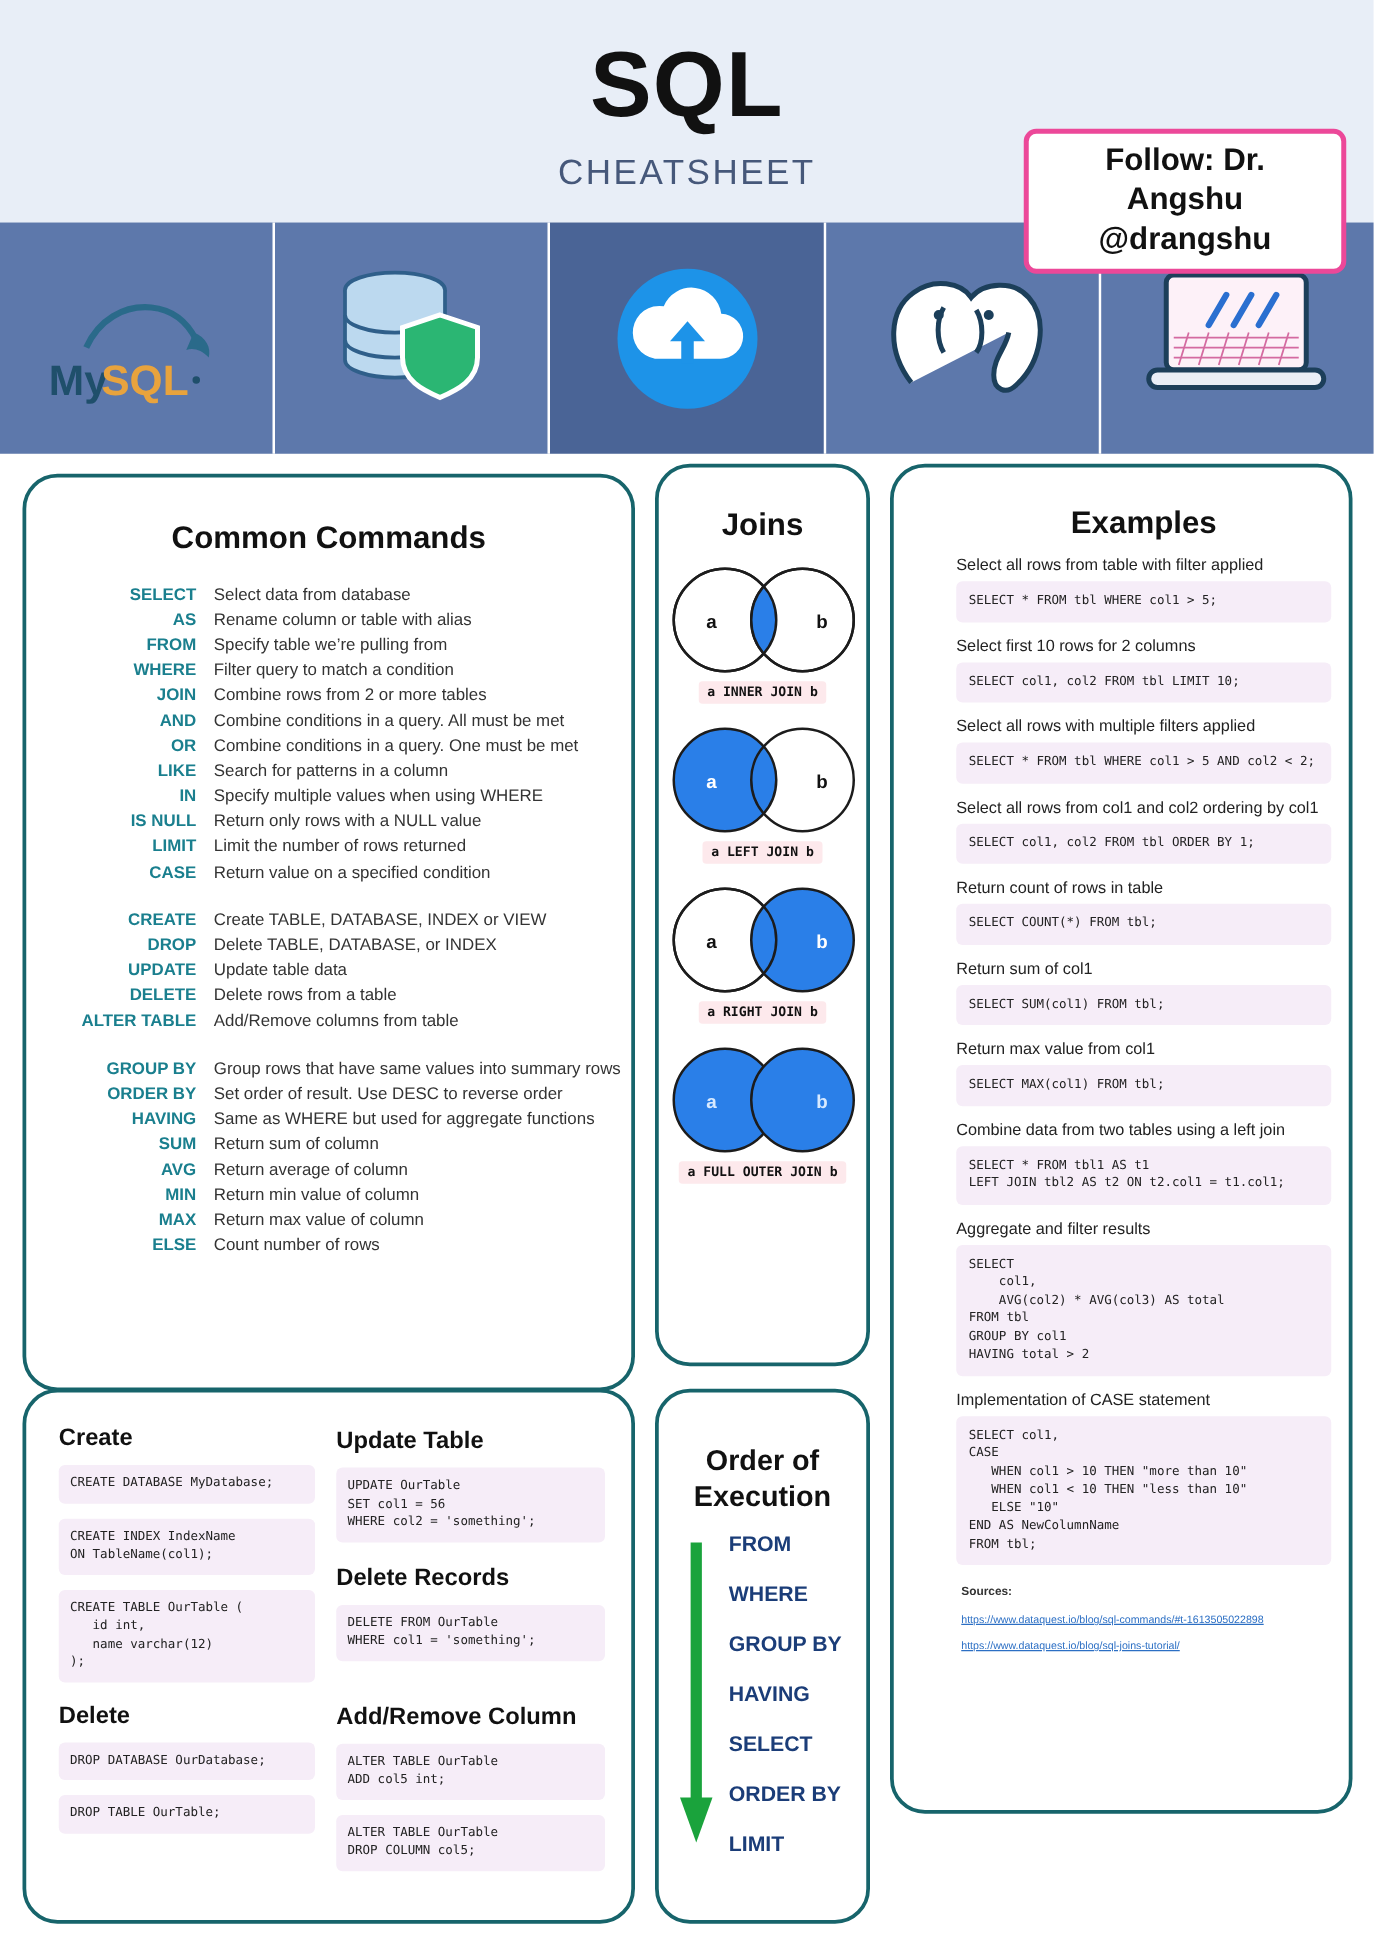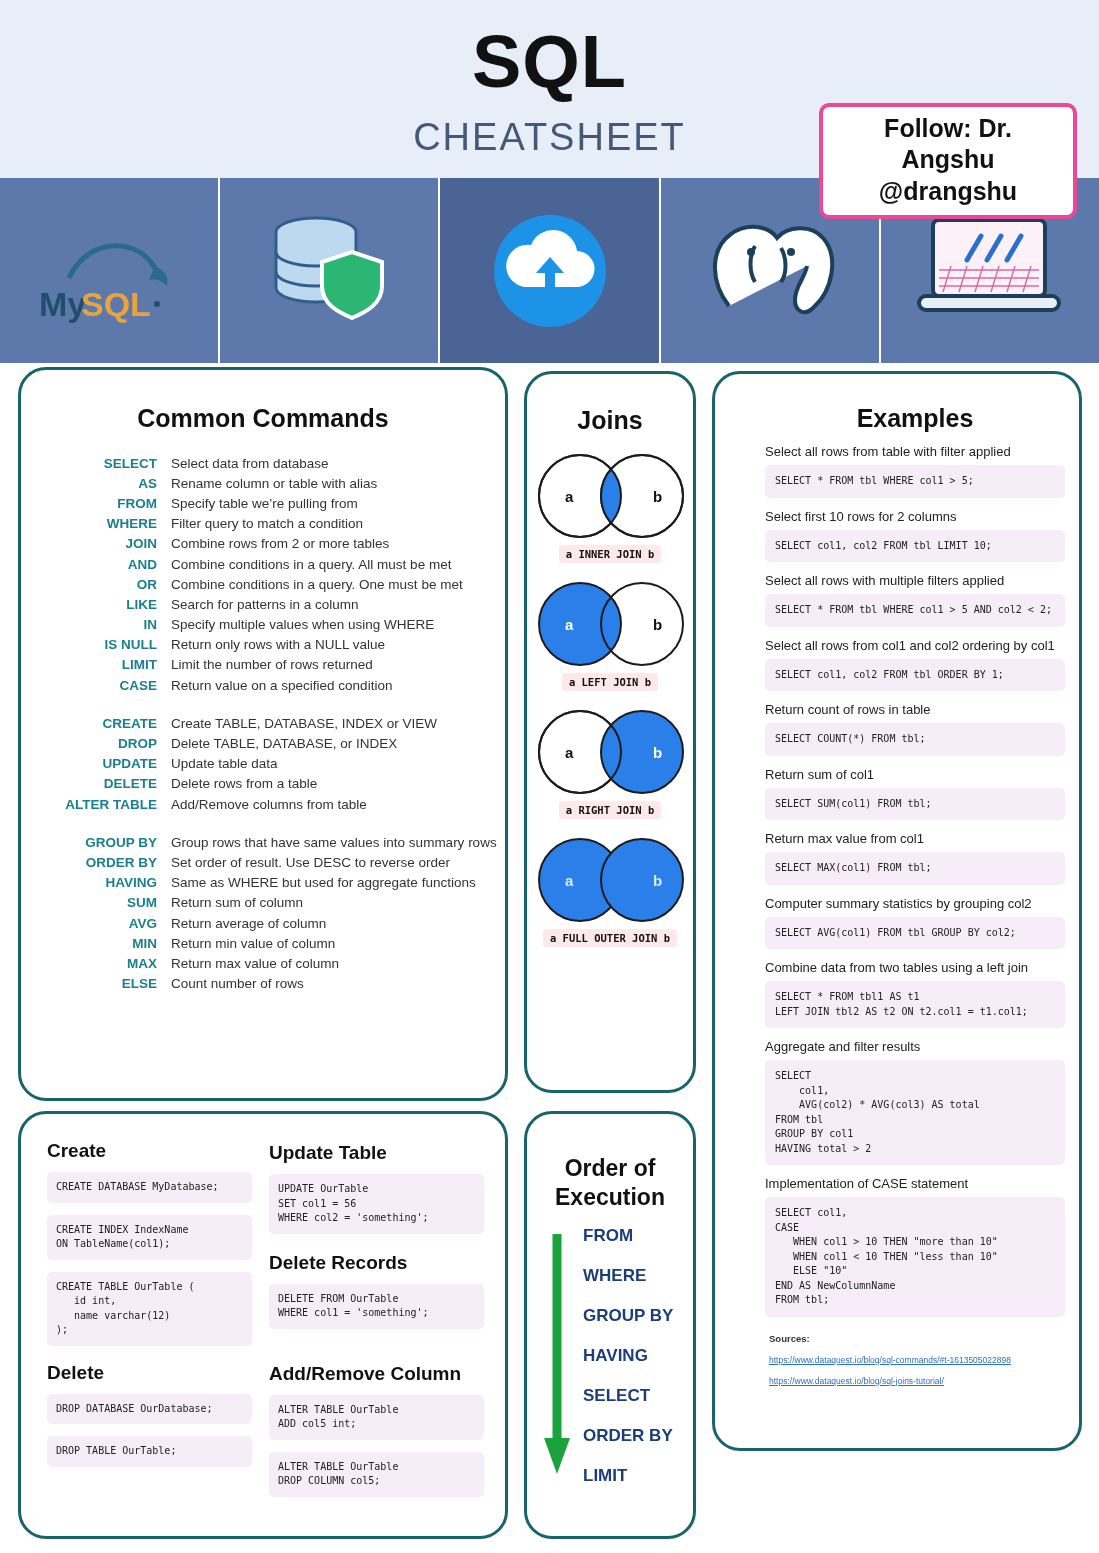--- a/index.html
+++ b/index.html
@@ -24,21 +24,21 @@
   }
   .header-title {
     font-size:74px;
     font-weight:bold;
     color:#111;
     letter-spacing:1px;
     line-height:1;
     margin-top:6px;
   }
   .header-sub {
-    font-size:38px;
+    font-size:28px;
     color:#46587a;
     letter-spacing:2px;
     margin-top:17px;
   }
   .follow-box {
     position:absolute;
     right:22px; top:103px;
     background:#ffffff;
     border:4px solid #ec4899;
     border-radius:10px;
@@ -85,21 +85,21 @@
     background:#ffffff;
   }
   .card-title {
     text-align:center;
     font-size:24px;
     font-weight:bold;
     color:#111;
   }
 
   
-  #card-commands { left:18px; top:4px; width:490px; height:734px; }
+  #card-commands { left:18px; top:16px; width:490px; height:734px; }
   #card-commands .card-title { margin-top:34px; font-size:25px; }
   .cmd-table { width:100%; margin-top:20px; border-collapse:collapse; }
   .cmd-table td { font-size:13.5px; padding:2.6px 0; vertical-align:top; }
   .cmd-key {
     text-align:right;
     width:150px;
     padding-right:14px !important;
     font-weight:bold;
     color:#1a7f8e;
     font-size:14px;
@@ -465,24 +465,20 @@
       </div>
     <div class="ex-item">
         <div class="ex-label">Return sum of col1</div>
         <div class="code">SELECT SUM(col1) FROM tbl;</div>
       </div>
     <div class="ex-item">
         <div class="ex-label">Return max value from col1</div>
         <div class="code">SELECT MAX(col1) FROM tbl;</div>
       </div>
     <div class="ex-item">
-        <div class="ex-label">Computer summary statistics by grouping col2</div>
-        <div class="code">SELECT AVG(col1) FROM tbl GROUP BY col2;</div>
-      </div>
-    <div class="ex-item">
         <div class="ex-label">Combine data from two tables using a left join</div>
         <div class="code">SELECT * FROM tbl1 AS t1
 LEFT JOIN tbl2 AS t2 ON t2.col1 = t1.col1;</div>
       </div>
     <div class="ex-item">
         <div class="ex-label">Aggregate and filter results</div>
         <div class="code">SELECT
     col1,
     AVG(col2) * AVG(col3) AS total
 FROM tbl

